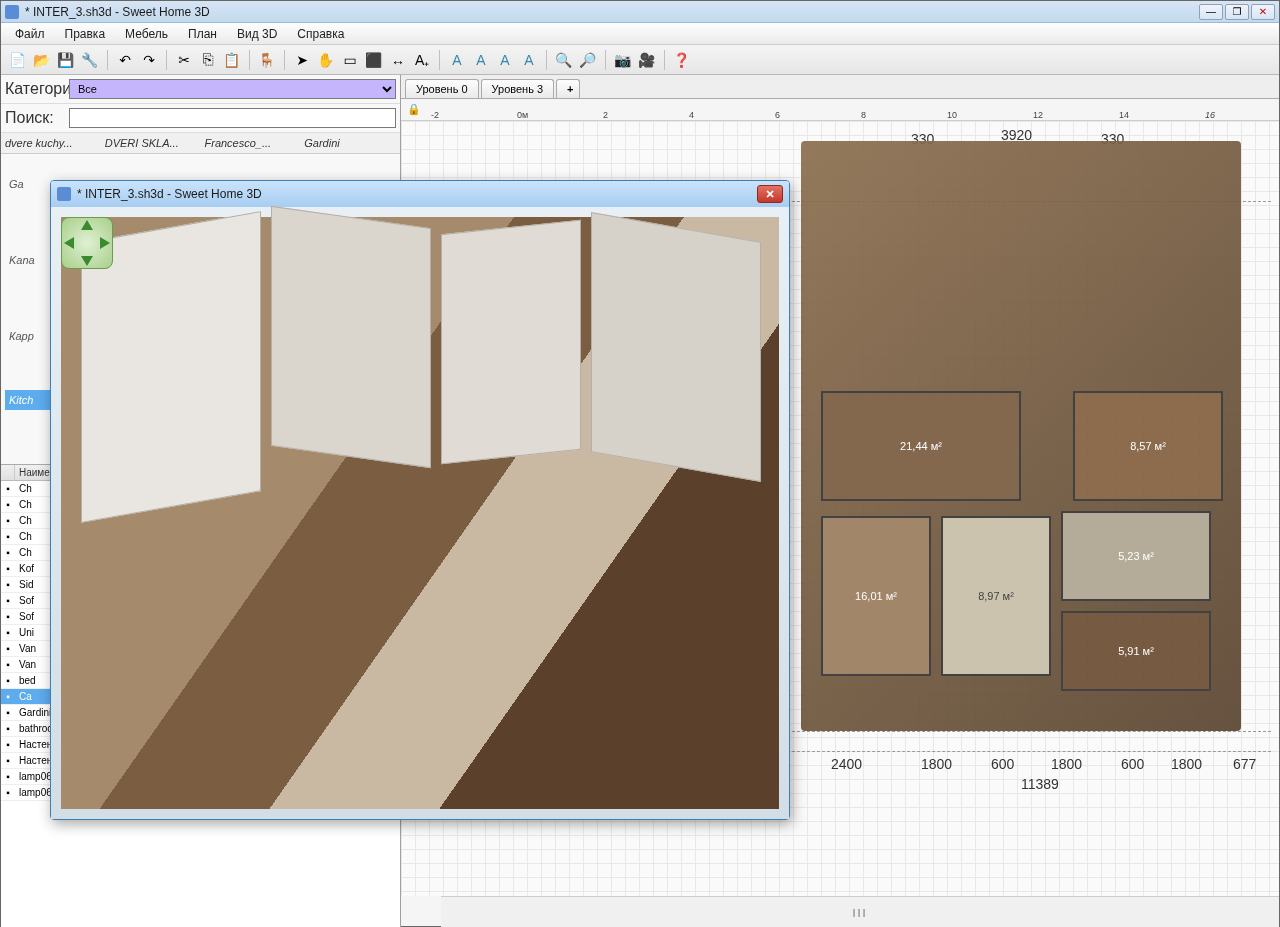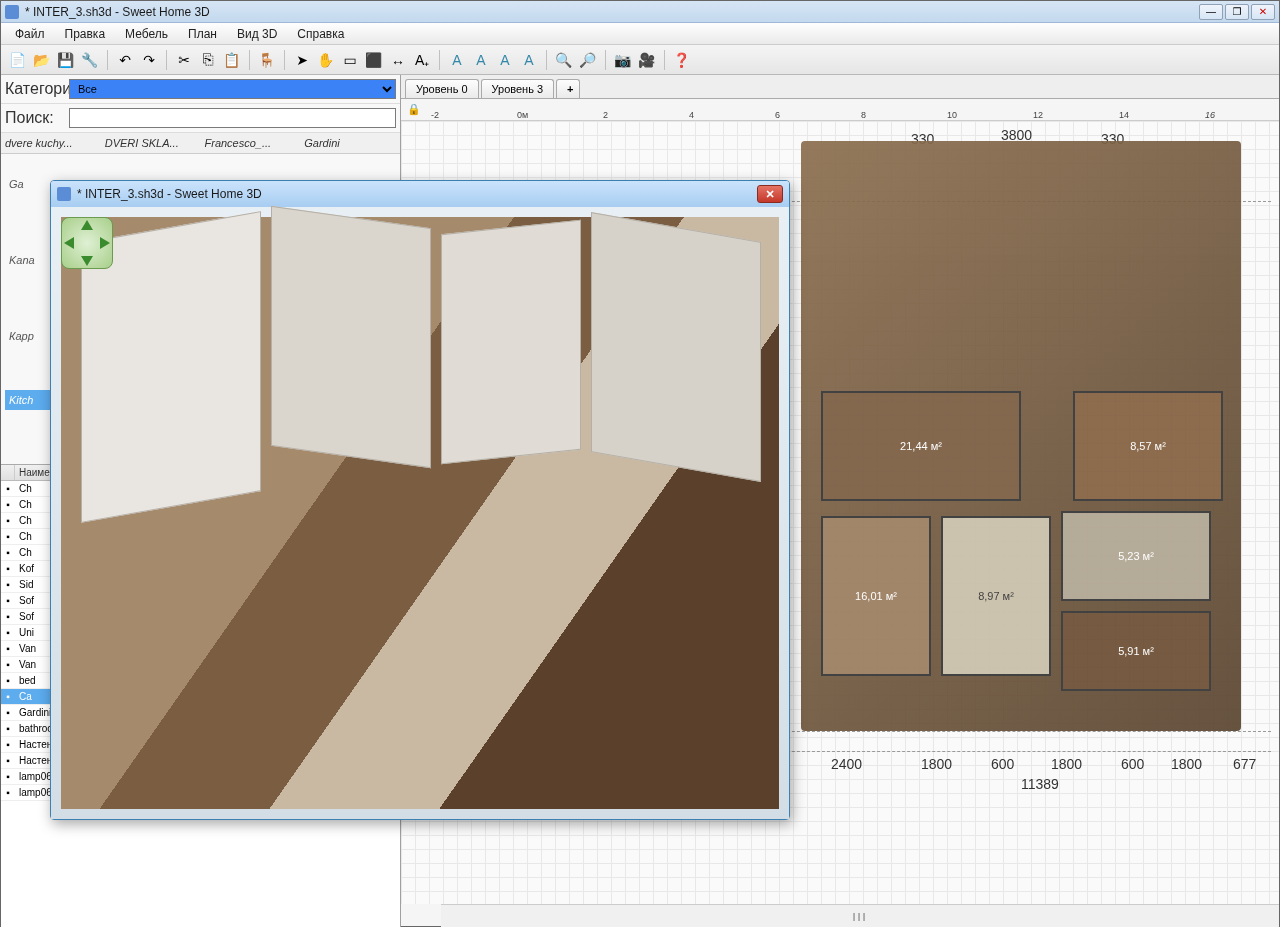--- a/index.html
+++ b/index.html
@@ -19,21 +19,21 @@
 
 .toolbar { height: 30px; background: linear-gradient(#f4f4f4, #e6e6e6); border-bottom: 1px solid #b8b8b8; display: flex; align-items: center; padding: 0 6px; gap: 2px; }
 .tool-btn { width: 22px; height: 22px; display: flex; align-items: center; justify-content: center; border: 1px solid transparent; border-radius: 3px; cursor: pointer; font-size: 14px; }
 .tool-sep { width: 1px; height: 20px; background: #c0c0c0; margin: 0 4px; }
 
 .main-body { display: flex; height: calc(927px - 22px - 22px - 30px); }
 
 .left-panel { width: 400px; border-right: 1px solid #a0a0a0; display: flex; flex-direction: column; background: #f8f8f8; }
 .filter-row { display: flex; align-items: center; padding: 4px; gap: 4px; border-bottom: 1px solid #ddd; }
 .filter-label { font-size: 16px; color: #333; width: 60px; }
-.filter-select { flex: 1; height: 20px; border: 1px solid #7a7a7a; background: #3b82f6; font-size: 11px; padding: 0 4px; }
+.filter-select { flex: 1; height: 20px; border: 1px solid #7a7a7a; background: #c4b5fd; font-size: 11px; padding: 0 4px; }
 .filter-input { flex: 1; height: 20px; border: 1px solid #7a7a7a; background: #fff; font-size: 11px; padding: 0 4px; }
 
 .catalog-headers { display: flex; padding: 2px 0; border-bottom: 1px solid #ccc; background: #f0f0f0; }
 .catalog-header { flex: 1; font-style: italic; color: #333; padding: 2px 4px; overflow: hidden; text-overflow: ellipsis; white-space: nowrap; font-size: 11px; }
 
 .catalog-grid { padding: 4px; height: 310px; }
 .catalog-item-stub { font-style: italic; color: #555; padding: 20px 4px 4px 4px; font-size: 11px; }
 .catalog-sel { background: #5cacee; color: #fff; font-style: italic; padding: 4px; margin-top: 44px; font-size: 11px; }
 
 .furniture-list { flex: 1; border-top: 1px solid #aaa; overflow: hidden; background: #fff; }
@@ -58,21 +58,21 @@
 .ruler-tick { position: absolute; font-size: 9px; color: #444; }
 
 .plan-canvas { flex: 1; background: #fafafa; position: relative; overflow: hidden; }
 .grid-bg { position: absolute; inset: 0; background-image: linear-gradient(#e8e8e8 1px, transparent 1px), linear-gradient(90deg, #e8e8e8 1px, transparent 1px); background-size: 14px 14px; }
 .floorplan-overlay { position: absolute; top: 20px; left: 400px; width: 440px; height: 590px; background: linear-gradient(135deg, #8b6e4e, #5a4530); opacity: 0.92; border-radius: 4px; }
 .fp-room { position: absolute; background: rgba(90,60,40,0.7); border: 2px solid #333; font-size: 9px; color: #fff; display: flex; align-items: center; justify-content: center; }
 .construct-lines { position: absolute; inset: 0; }
 .cline { position: absolute; border-top: 1px dashed #999; }
 .dim-label { position: absolute; font-size: 14px; color: #333; background: transparent; }
 
-.plan-hscroll { height: 24px; background: #f0f0f0; border-top: 1px solid #ccc; display: flex; align-items: center; justify-content: center; margin-left: 40px; }
+.plan-hscroll { height: 32px; background: #f0f0f0; border-top: 1px solid #ccc; display: flex; align-items: center; justify-content: center; margin-left: 40px; }
 
 
 .detached-3d { position: absolute; top: 180px; left: 50px; width: 740px; height: 640px; background: #fff; border: 1px solid #3c7fb1; box-shadow: 2px 4px 14px rgba(0,0,0,0.35); border-radius: 4px; }
 .det-title { height: 26px; background: linear-gradient(#cbe3fc, #a7cdf1); display: flex; align-items: center; padding: 0 6px; border-radius: 3px 3px 0 0; }
 .det-title .title-text { flex: 1; font-size: 12px; color: #1a1a1a; }
 .det-close { width: 26px; height: 18px; background: linear-gradient(#e47365, #c4382a); border: 1px solid #8b2b20; border-radius: 3px; display: flex; align-items: center; justify-content: center; color: #fff; font-weight: bold; cursor: pointer; }
 .view-3d { position: relative; height: calc(100% - 26px); background: linear-gradient(180deg, #e8f0f5 0%, #d2dde5 100%); }
 .room-3d { position: absolute; inset: 10px; background:
   linear-gradient(125deg, #a98a68 40%, #7e5c3d 40% 55%, #cbb89f 55% 70%, #5d4028 70%);
   filter: saturate(0.9);
@@ -372,21 +372,21 @@
 
       <div class="plan-canvas">
         <div class="grid-bg"></div>
         <div class="construct-lines">
           <div class="cline" style="top:80px; left:0; width:870px"></div>
           <div class="cline" style="top:610px; left:0; width:870px"></div>
           <div class="cline" style="top:630px; left:0; width:870px"></div>
         </div>
 
         <div class="dim-label" style="top:10px; left:510px">330</div>
-        <div class="dim-label" style="top:6px; left:600px">3800</div>
+        <div class="dim-label" style="top:6px; left:600px">3920</div>
         <div class="dim-label" style="top:10px; left:700px">330</div>
 
         <div class="floorplan-overlay">
           <div class="fp-room" style="top:250px; left:20px; width:200px; height:110px; background:#7a5c40">
             <span>21,44 м²</span>
           </div>
           <div class="fp-room" style="top:250px; left:272px; width:150px; height:110px; background:#845f3f">
             <span>8,57 м²</span>
           </div>
           <div class="fp-room" style="top:370px; left:260px; width:150px; height:90px; background:#b0a591">

